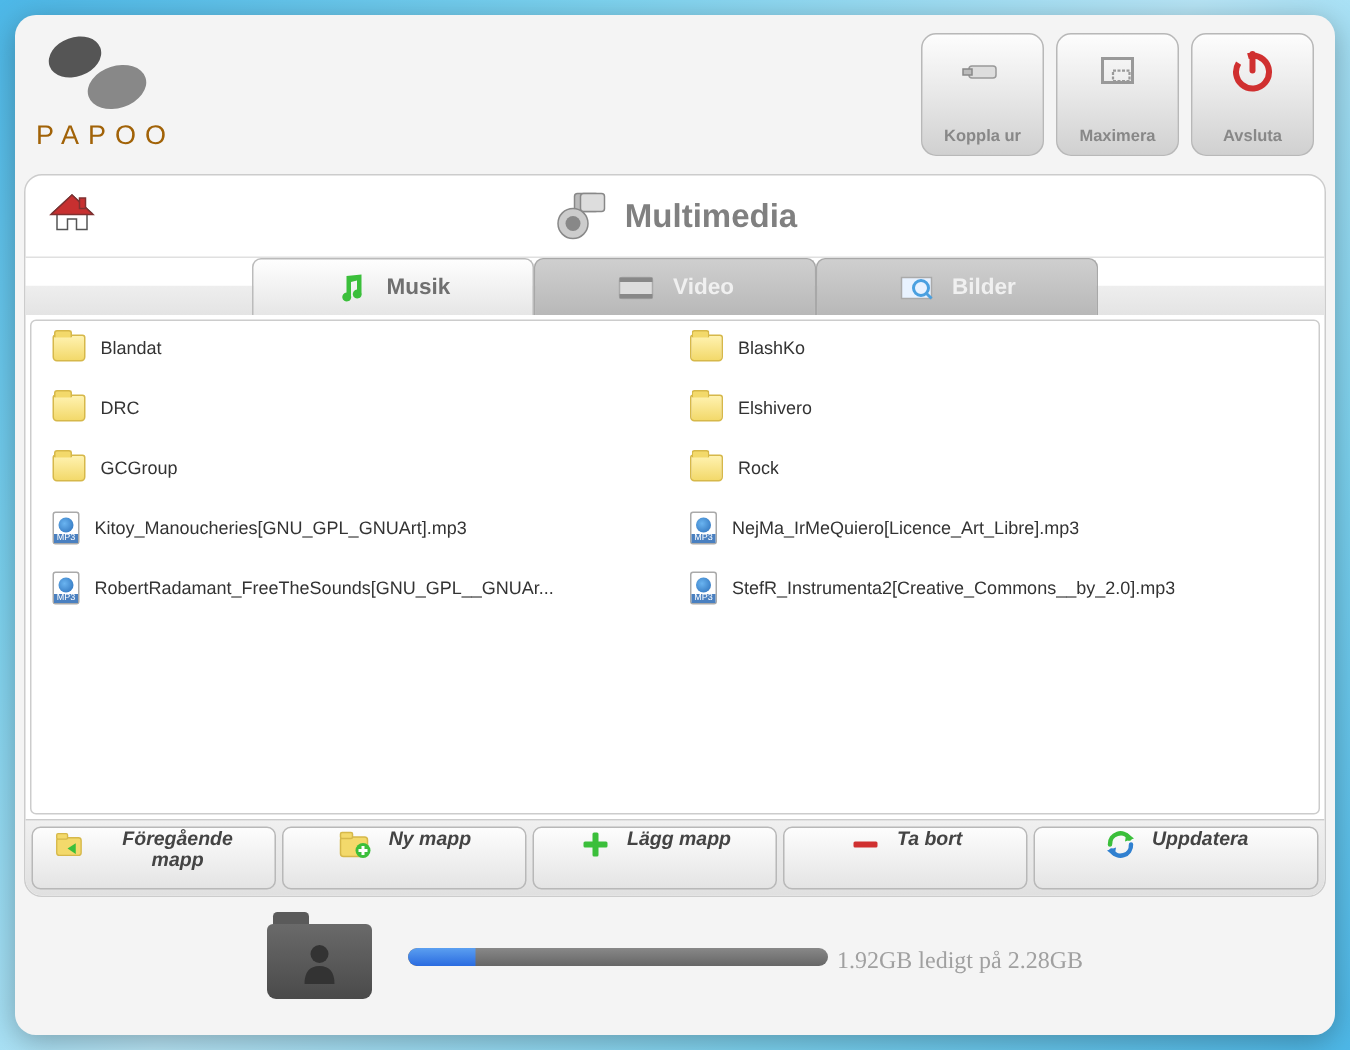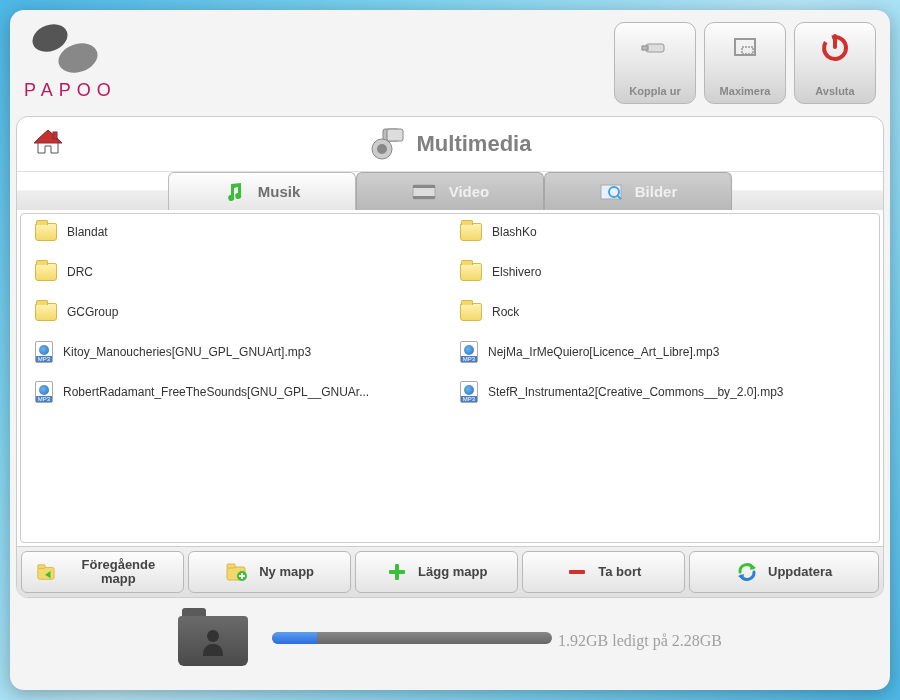--- a/index.html
+++ b/index.html
@@ -33,21 +33,21 @@
   align-items: flex-start;
 }
 .logo-shape {
   display: flex;
   gap: -5px;
   margin-bottom: 4px;
 }
 .logo-text {
   font-size: 18px;
   letter-spacing: 6px;
-  color: #be185d;
+  color: #a16207;
   font-weight: 300;
 }
 .header-buttons {
   display: flex;
   gap: 8px;
 }
 .hbtn {
   width: 82px;
   height: 82px;
   background: linear-gradient(to bottom, #fdfdfd 0%, #e8e8e8 50%, #d0d0d0 100%);
@@ -210,28 +210,29 @@
   padding: 4px;
   background: linear-gradient(to bottom, #f0f0f0, #e0e0e0);
   border-top: 1px solid #ccc;
 }
 .tbtn {
   height: 42px;
   background: linear-gradient(to bottom, #fdfdfd 0%, #e4e4e4 100%);
   border: 1px solid #b8b8b8;
   border-radius: 6px;
   display: flex;
-  align-items: center;
+  align-items: flex-start;
   justify-content: center;
   gap: 10px;
   cursor: pointer;
   font-size: 13px;
   color: #444;
   font-weight: bold;
   padding: 0 14px;
+  font-style: italic;
 }
 .tbtn.flex { flex:1; }
 .tbtn.wide { flex:1.2; }
 .tbtn .lbl { text-align:center; line-height:1.1; }
 .footer {
   height: 86px;
   display: flex;
   align-items: center;
   justify-content: center;
   gap: 24px;

